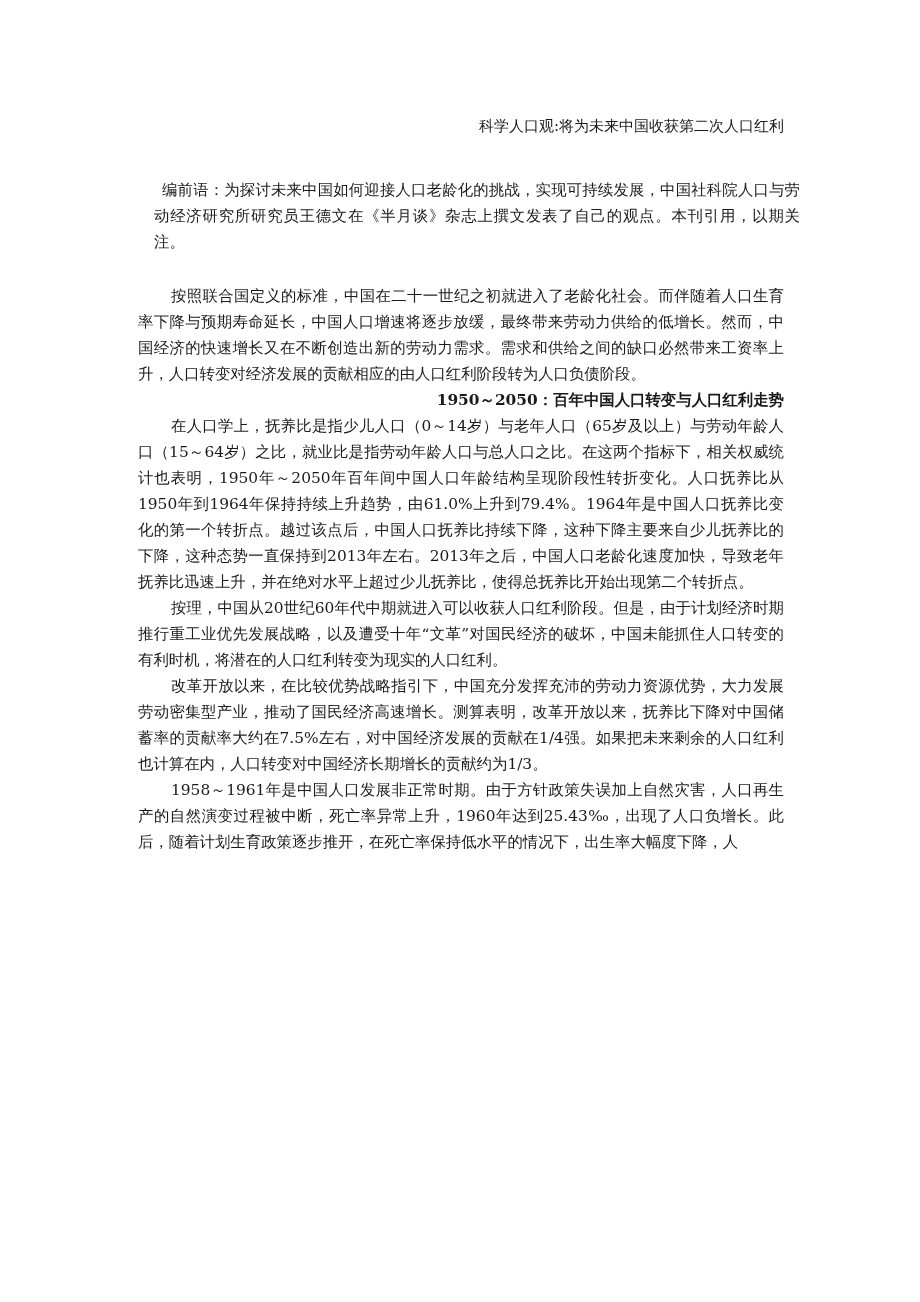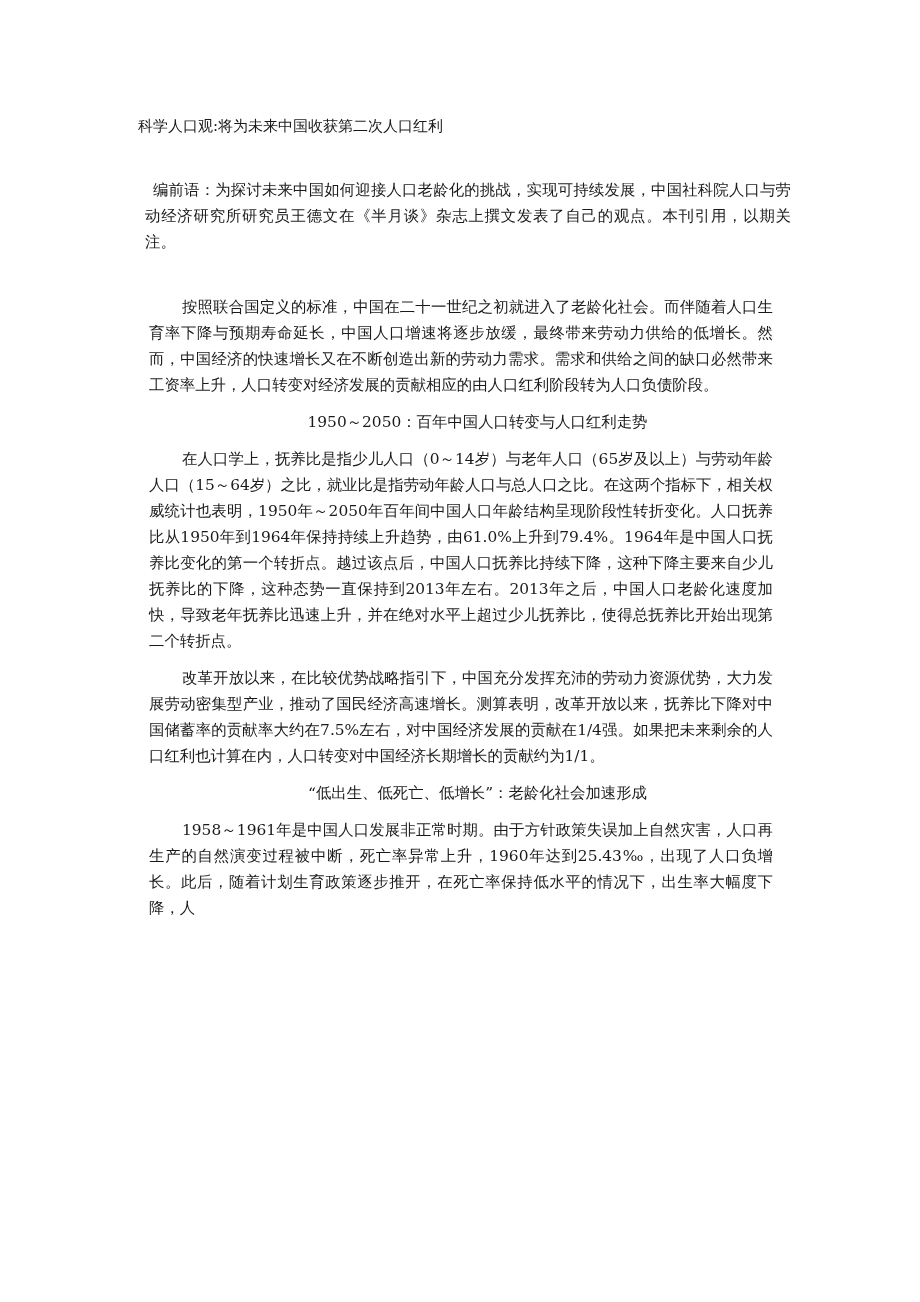--- a/index.html
+++ b/index.html
@@ -1,33 +1,33 @@
 <!DOCTYPE html>
 <html><head>
   <meta charset="utf-8">
   <style>
     html, body { margin: 0; padding: 0; background: #ffffff; }
     body { width: 920px; height: 1302px; position: relative; overflow: hidden;
            font-family: "DejaVu Serif", "Liberation Serif", serif; color: #1a1a1a; }
     .page { position: absolute; left: 138px; top: 0; width: 646px; }
-    .title { position: absolute; top: 115px; left: 0; width: 646px; text-align: left;
+    .title { position: absolute; top: 115px; left: 0; width: 646px; text-align: right;
              font-size: 15px; line-height: 22px; }
-    .preface { position: absolute; top: 177px; left: 7px; width: 646px;
+    .preface { position: absolute; top: 177px; left: 16px; width: 646px;
                font-size: 15.4px; line-height: 26px; text-indent: 8px; text-align: justify; font-family: Liberation Serif, serif; }
     .body { position: absolute; top: 283px; left: 0; width: 646px; }
-    .body p { margin: 11px; font-size: 15.4px; line-height: 26px; text-indent: 33px; text-align: justify; }
-    .body p.sub { text-align: center; }
+    .body p { margin: 0; font-size: 15.4px; line-height: 26px; text-indent: 33px; text-align: justify; }
+    .body p.sub { text-align: right; font-weight: bold; }
   </style>
 </head>
 <body>
 
 <div class="page">
   <div class="title">科学人口观:将为未来中国收获第二次人口红利</div>
   <div class="preface">编前语：为探讨未来中国如何迎接人口老龄化的挑战，实现可持续发展，中国社科院人口与劳动经济研究所研究员王德文在《半月谈》杂志上撰文发表了自己的观点。本刊引用，以期关注。</div>
   <div class="body">
     <p>按照联合国定义的标准，中国在二十一世纪之初就进入了老龄化社会。而伴随着人口生育率下降与预期寿命延长，中国人口增速将逐步放缓，最终带来劳动力供给的低增长。然而，中国经济的快速增长又在不断创造出新的劳动力需求。需求和供给之间的缺口必然带来工资率上升，人口转变对经济发展的贡献相应的由人口红利阶段转为人口负债阶段。</p>
     <p class="sub">1950～2050：百年中国人口转变与人口红利走势</p>
     <p>在人口学上，抚养比是指少儿人口（0～14岁）与老年人口（65岁及以上）与劳动年龄人口（15～64岁）之比，就业比是指劳动年龄人口与总人口之比。在这两个指标下，相关权威统计也表明，1950年～2050年百年间中国人口年龄结构呈现阶段性转折变化。人口抚养比从1950年到1964年保持持续上升趋势，由61.0%上升到79.4%。1964年是中国人口抚养比变化的第一个转折点。越过该点后，中国人口抚养比持续下降，这种下降主要来自少儿抚养比的下降，这种态势一直保持到2013年左右。2013年之后，中国人口老龄化速度加快，导致老年抚养比迅速上升，并在绝对水平上超过少儿抚养比，使得总抚养比开始出现第二个转折点。</p>
-    <p>改革开放以来，在比较优势战略指引下，中国充分发挥充沛的劳动力资源优势，大力发展劳动密集型产业，推动了国民经济高速增长。测算表明，改革开放以来，抚养比下降对中国储蓄率的贡献率大约在7.5%左右，对中国经济发展的贡献在1/4强。如果把未来剩余的人口红利也计算在内，人口转变对中国经济长期增长的贡献约为1/1。</p>
-    <p class="sub">“低出生、低死亡、低增长”：老龄化社会加速形成</p>
+    <p>按理，中国从20世纪60年代中期就进入可以收获人口红利阶段。但是，由于计划经济时期推行重工业优先发展战略，以及遭受十年“文革”对国民经济的破坏，中国未能抓住人口转变的有利时机，将潜在的人口红利转变为现实的人口红利。</p>
+    <p>改革开放以来，在比较优势战略指引下，中国充分发挥充沛的劳动力资源优势，大力发展劳动密集型产业，推动了国民经济高速增长。测算表明，改革开放以来，抚养比下降对中国储蓄率的贡献率大约在7.5%左右，对中国经济发展的贡献在1/4强。如果把未来剩余的人口红利也计算在内，人口转变对中国经济长期增长的贡献约为1/3。</p>
     <p>1958～1961年是中国人口发展非正常时期。由于方针政策失误加上自然灾害，人口再生产的自然演变过程被中断，死亡率异常上升，1960年达到25.43‰，出现了人口负增长。此后，随着计划生育政策逐步推开，在死亡率保持低水平的情况下，出生率大幅度下降，人</p>
   </div>
 </div>
 
 </body></html>

